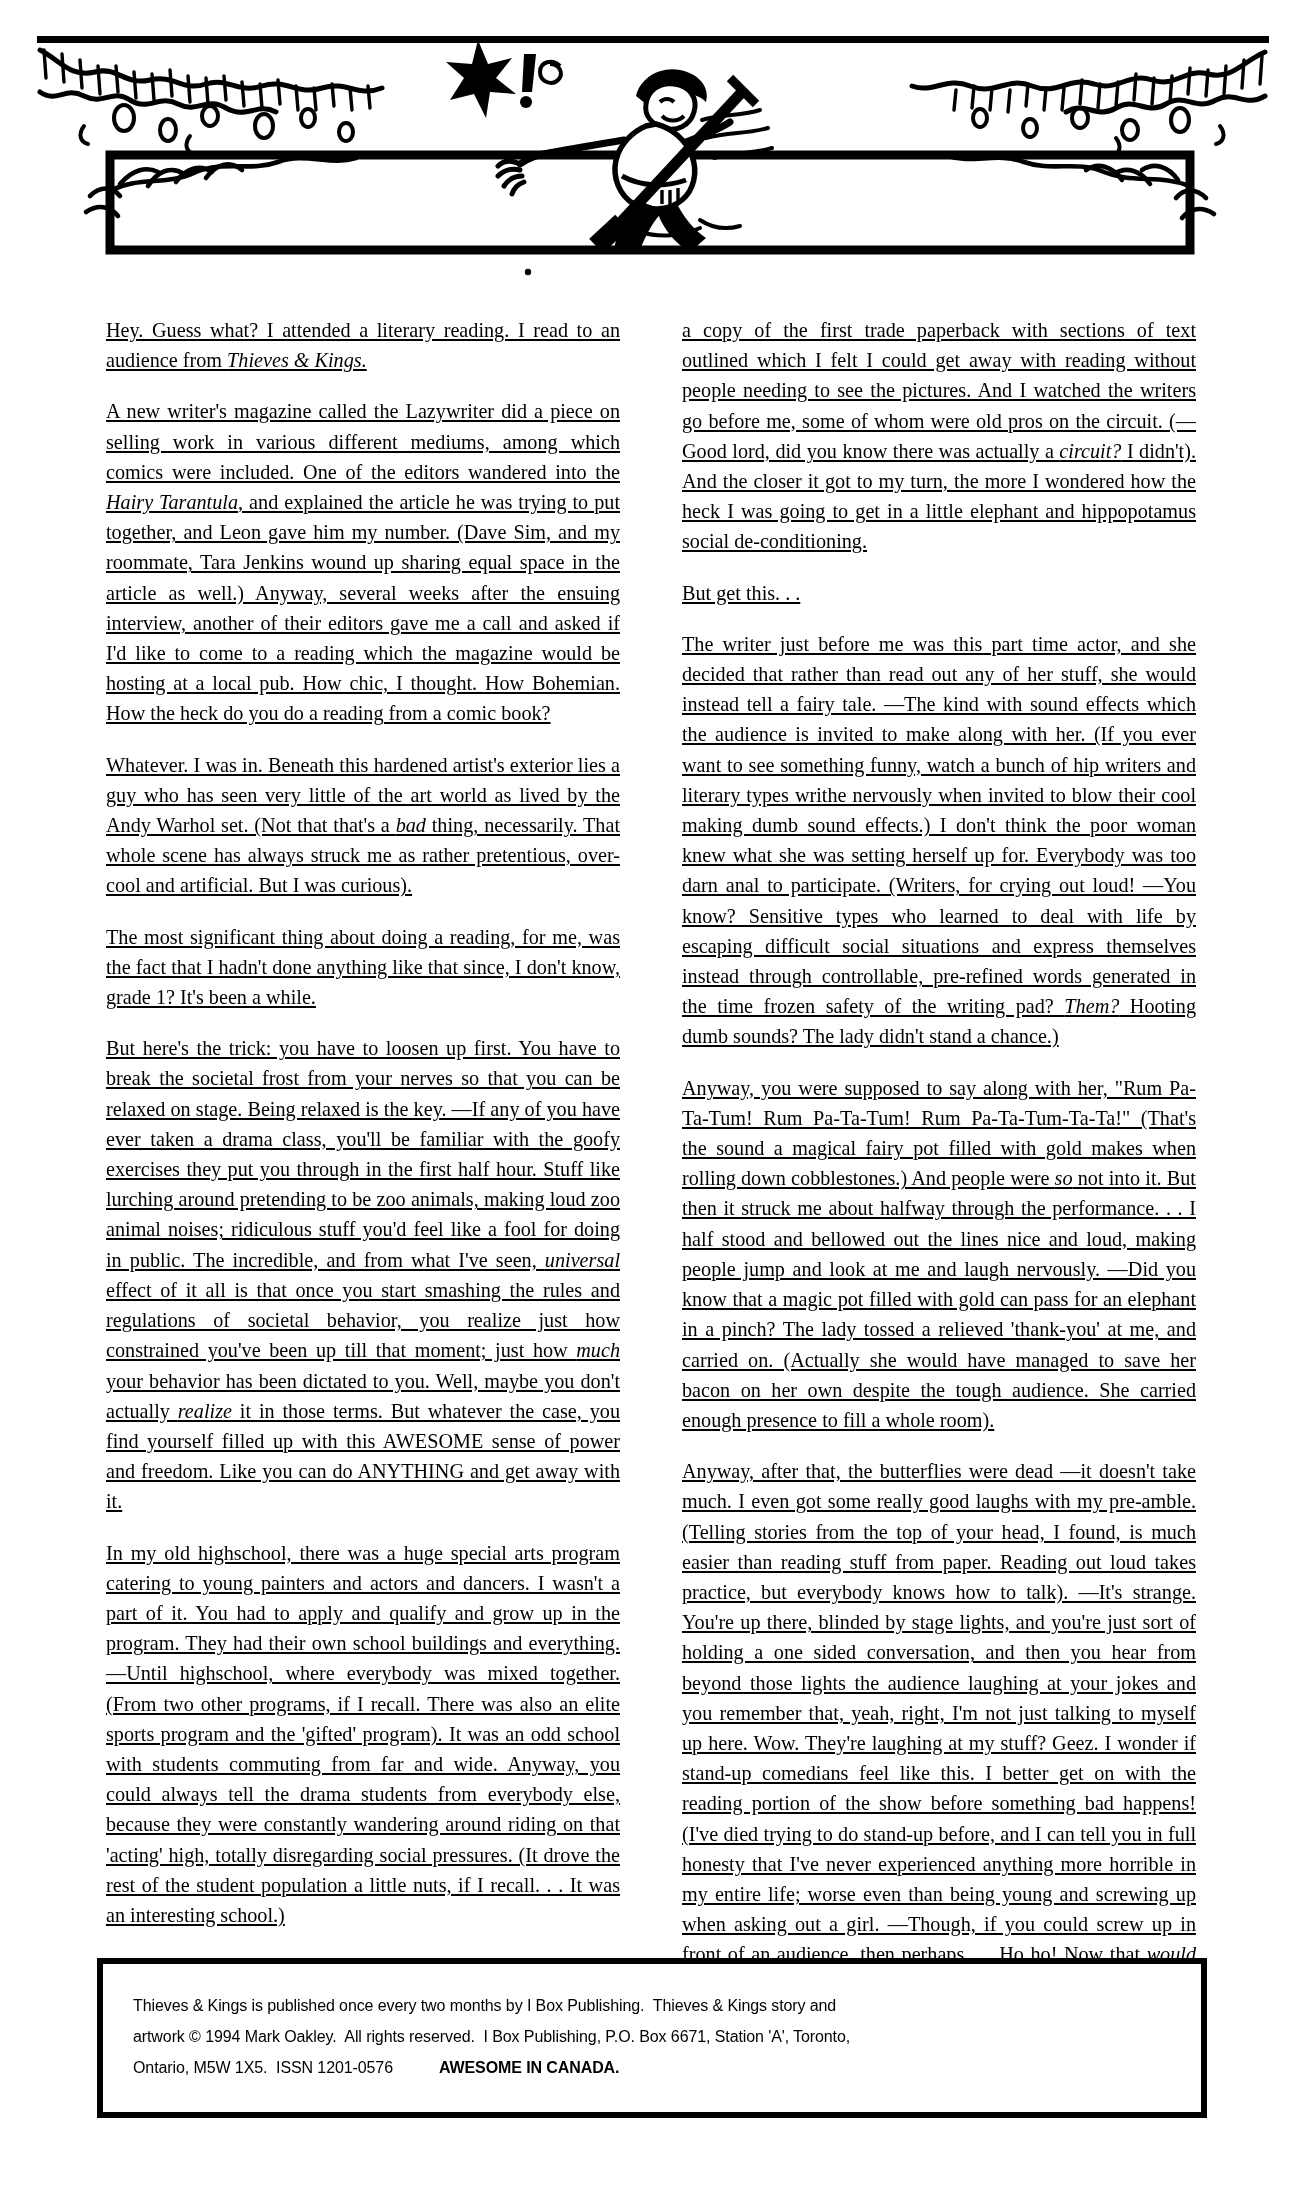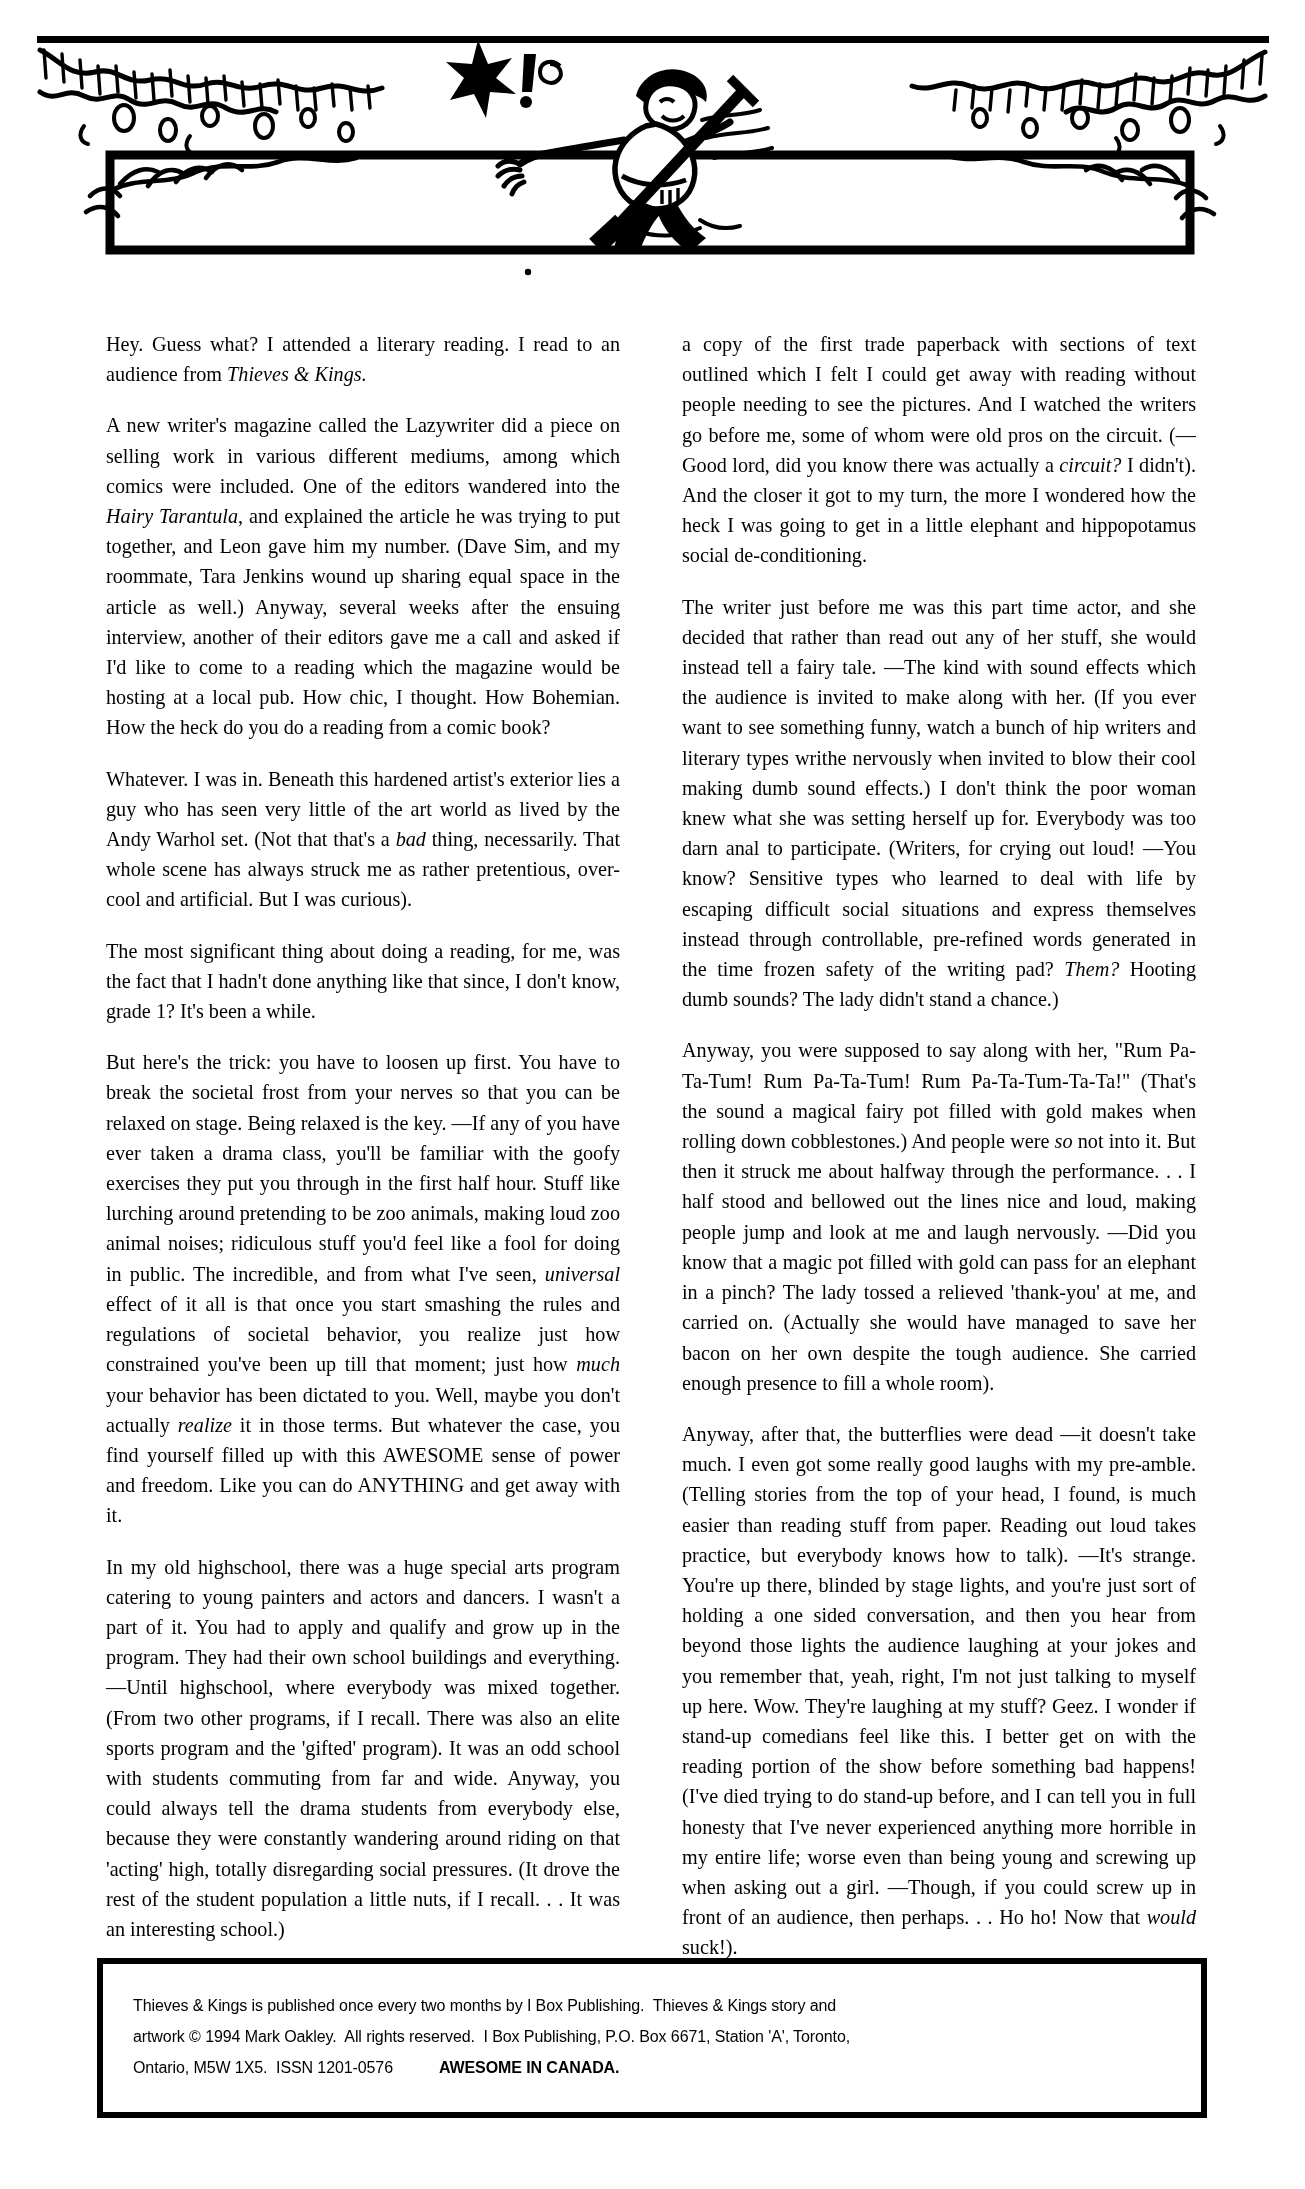--- a/index.html
+++ b/index.html
@@ -46,22 +46,23 @@
   }
   .col {
     width: 514px;
     font-size: 20.2px;
     line-height: 30.2px;
     text-align: justify;
     text-justify: inter-word;
     hyphens: manual;
   }
   .col p {
-    margin: 14px 0 21px 0;
+    margin: 0 0 21px 0;
     text-align: justify;
+    text-decoration: underline;
   }
   .col p:last-child { margin-bottom: 0; }
   i, em { font-style: italic; }
 
   
   #colophon {
     position: absolute;
     left: 97px;
     top: 1958px;
     width: 1110px;
@@ -199,20 +200,21 @@
         <p>Hey.  Guess what?  I attended a literary reading.  I read to an audience from <i>Thieves &amp; Kings.</i></p>
         <p>A new writer's magazine called the Lazywriter did a piece on selling work in various different mediums, among which comics were included.  One of the editors wandered into the <i>Hairy Tarantula</i>, and explained the article he was trying to put together, and Leon gave him my number.  (Dave Sim, and my roommate, Tara Jenkins wound up sharing equal space in the article as well.)  Anyway, several weeks after the ensuing interview, another of their editors gave me a call and asked if I'd like to come to a reading which the magazine would be hosting at a local pub.  How chic, I thought.  How Bohemian.  How the heck do you do a reading from a comic book?</p>
         <p>Whatever.  I was in.  Beneath this  hardened artist's exterior lies a guy who has seen very little of the art world as lived by the Andy Warhol set.  (Not that that's a <i>bad</i> thing, necessarily.  That whole scene has always struck me as rather pretentious, over-cool and artificial.  But I was curious).</p>
         <p>The most significant thing about doing a reading, for me, was the fact that I hadn't done anything like that since, I don't know, grade 1?  It's been a while.</p>
         <p>But here's the trick: you have to loosen up first.  You have to break the societal frost from your nerves so that you can be relaxed on stage.  Being relaxed is the key.  —If any of you have ever taken a drama class, you'll be familiar with the goofy exercises they put you through in the first half hour.  Stuff like lurching around pretending to be zoo animals, making loud zoo animal noises; ridiculous stuff you'd feel like a fool for doing in public.  The incredible, and from what I've seen, <i>universal</i> effect of it all is that once you start smashing the rules and regulations of societal behavior, you realize just how constrained you've been up till that moment; just how <i>much</i> your behavior has been dictated to you.  Well, maybe you don't actually <i>realize</i> it in those terms.  But whatever the case, you find yourself filled up with this AWESOME sense of power and freedom.  Like you can do ANYTHING and get away with it.</p>
         <p>In my old highschool, there was a huge special arts program catering to young painters and actors and dancers.  I wasn't a part of it.  You had to apply and qualify and grow up in the program.   They had their own school buildings and everything.  —Until highschool, where everybody was mixed together.  (From two other programs, if I recall.  There was also an elite sports program and the 'gifted' program).  It was an odd school with students commuting from far and wide.  Anyway, you could always tell the drama students from everybody else, because they were constantly wandering around riding on that 'acting' high, totally disregarding social pressures.  (It drove the rest of the student population a little nuts, if I recall. . .  It was an interesting school.)</p>
         <p>Anyway, I'm no actor.  So I sat there in the pub waiting for my turn to go up on stage and counted butterflies.  I sat with</p>
       </div>
     <div class="col" id="col-right">
         <p>a copy of the first trade paperback with sections of text outlined which I felt I could get away with reading without people needing to see the pictures.  And I watched the writers go before me, some of whom were old pros on the circuit.  (—Good lord, did you know there was actually a <i>circuit?</i>  I didn't).  And the closer it got to my turn, the more I wondered how the heck I was going to get in a little elephant and hippopotamus social de-conditioning.</p>
+        <p>But get this. . .</p>
         <p>The writer just before me was this part time actor, and she decided that rather than read out any of her stuff, she would instead tell a fairy tale.  —The kind with sound effects which the audience is invited to make along with her.  (If you ever want to see something funny, watch a bunch of hip writers and literary types writhe nervously when invited to blow their cool making dumb sound effects.)  I don't think the poor woman knew what she was setting herself up for.  Everybody was too darn anal to participate.  (Writers, for crying out loud!  —You know?  Sensitive types who learned to deal with life by escaping difficult social situations and express themselves instead through controllable, pre-refined words generated in the time frozen safety of the writing pad?  <i>Them?</i>  Hooting dumb sounds?  The lady didn't stand a chance.)</p>
         <p>Anyway, you were supposed to say along with her, "Rum Pa-Ta-Tum!  Rum Pa-Ta-Tum!  Rum Pa-Ta-Tum-Ta-Ta!"  (That's the sound a magical fairy pot filled with gold makes when rolling down cobblestones.)  And people were <i>so</i> not into it.  But then it struck me about halfway through the performance. . .  I half stood and bellowed out the lines nice and loud, making people jump and look at me and laugh nervously.  —Did you know that a magic pot filled with gold can pass for an elephant in a pinch?  The lady tossed a relieved 'thank-you' at me, and carried on.  (Actually she would have managed to save her bacon on her own despite the tough audience.  She carried enough presence to fill a whole room).</p>
         <p>Anyway, after that, the butterflies were dead —it doesn't take much.  I even got some really good laughs with my pre-amble.  (Telling stories from the top of your head, I found, is much easier than reading stuff from paper.  Reading out loud takes practice, but everybody knows how to talk).  —It's strange.  You're up there, blinded by stage lights, and you're just sort of holding a one sided conversation, and then you hear from beyond those lights the audience laughing at your jokes and you remember that, yeah, right, I'm not just talking to myself up here.  Wow.  They're laughing at my stuff?  Geez.  I wonder if stand-up comedians feel like this.  I better get on with the reading portion of the show before something bad happens!  (I've died trying to do stand-up before, and I can tell you in full honesty that I've never experienced anything more horrible in my entire life; worse even than being young and screwing up when asking out a girl.  —Though, if you could screw up in front of an audience, then perhaps. . .  Ho ho!  Now that <i>would</i> suck!).</p>
       </div>
   </div>
 
   <div id="colophon">
     <div id="colophon-inner">
       <div class="cline">Thieves &amp; Kings is published once every two months by I Box Publishing.  Thieves &amp; Kings story and</div>
       <div class="cline">artwork © 1994 Mark Oakley.  All rights reserved.  I Box Publishing, P.O. Box 6671, Station 'A', Toronto,</div>

